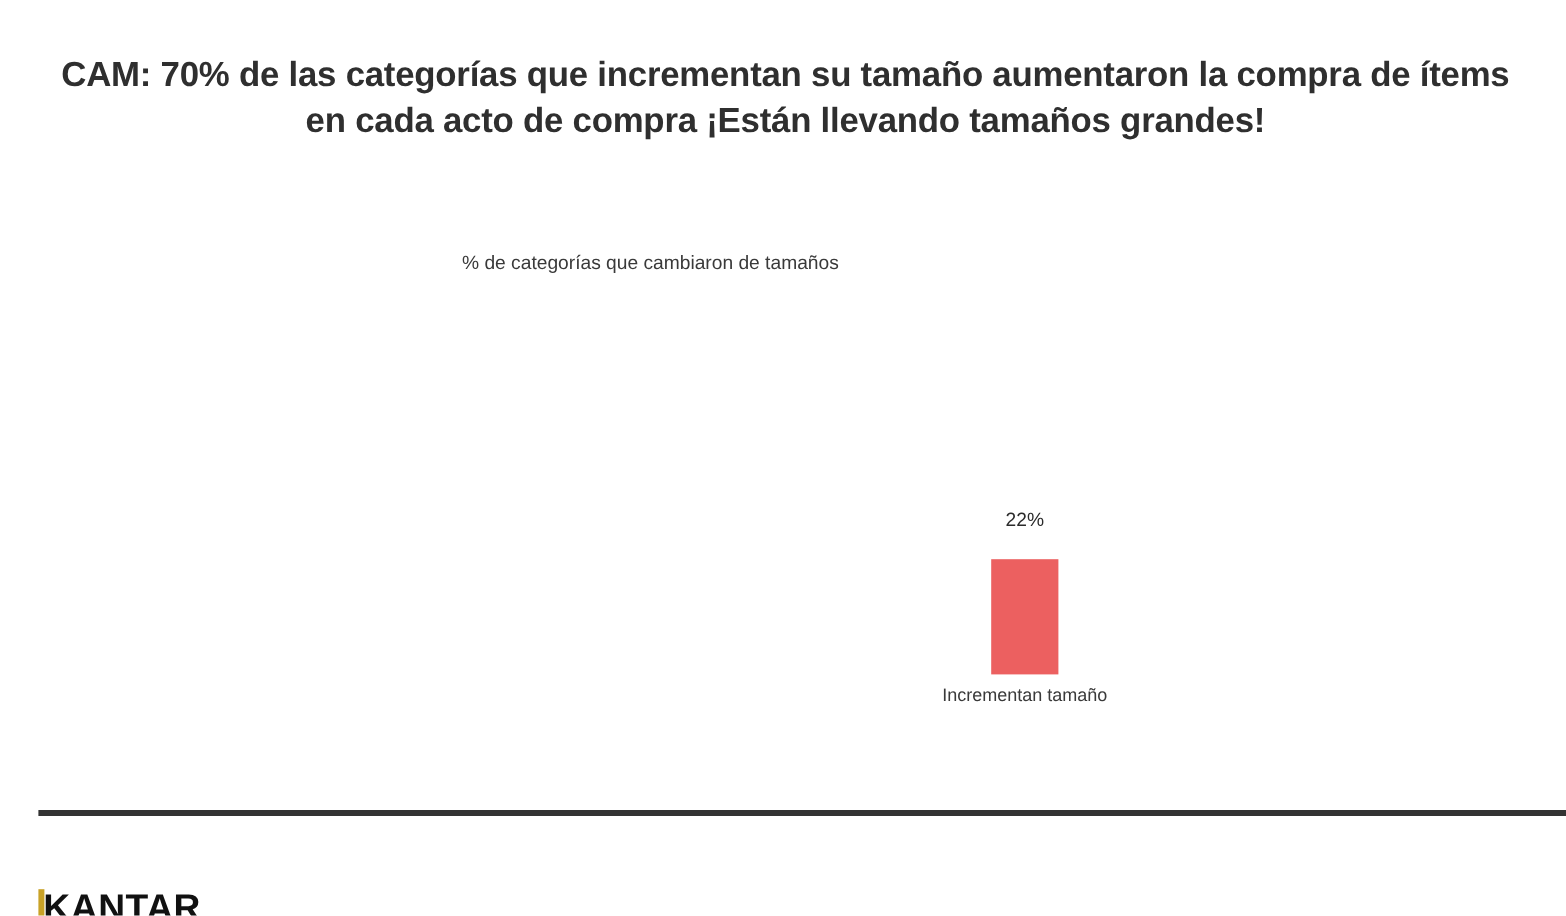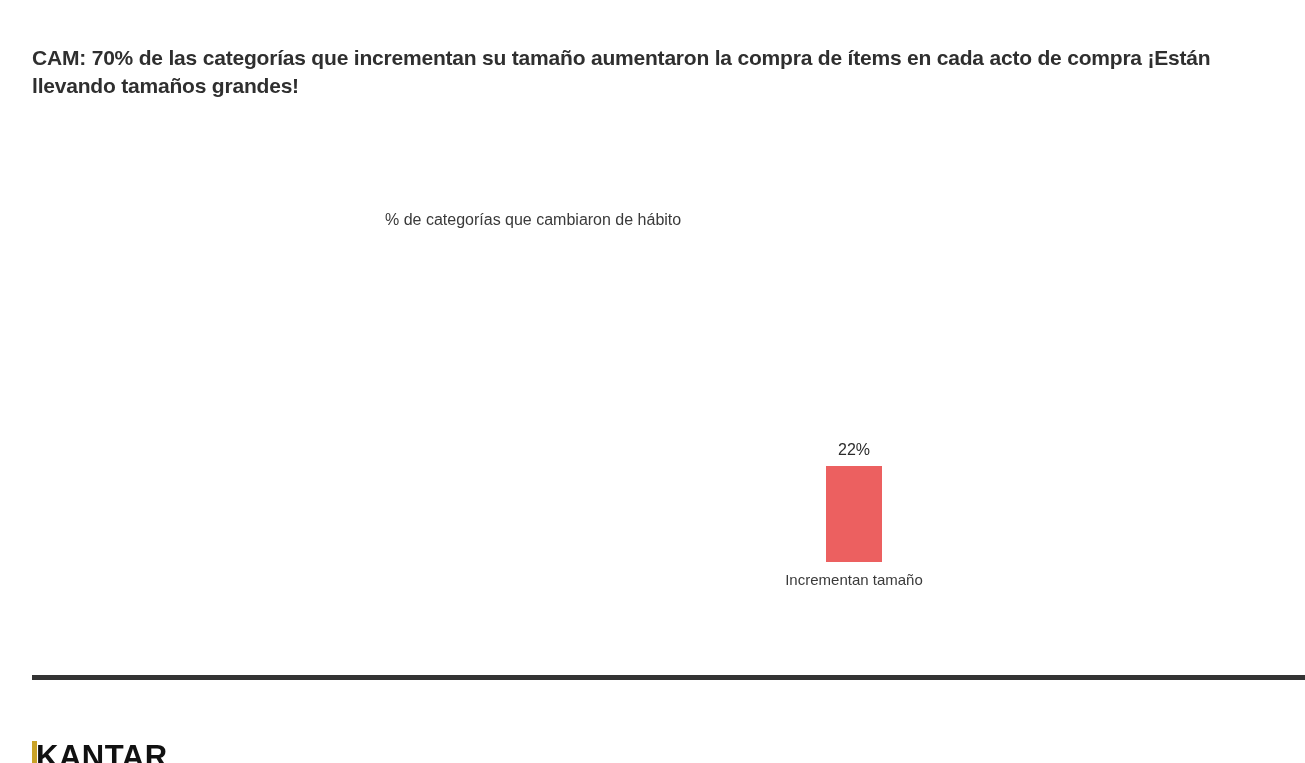--- a/index.html
+++ b/index.html
@@ -15,25 +15,26 @@
     font-family: "Liberation Sans", sans-serif;
     color: #2b2b2b;
   }
 
   
   #slide-title {
     position: absolute;
     left: 32px;
     top: 44px;
     width: 1245px;
-    font-size: 21px;
+    font-size: 29px;
     font-weight: bold;
     line-height: 1.32;
     letter-spacing: -0.2px;
     color: #2f2f2f;
+    text-align: center;
   }
 
   
   #chart-area {
     position: absolute;
     left: 0;
     top: 0;
     width: 1305px;
     height: 680px;
   }
@@ -128,28 +129,28 @@
     line-height: 1;
   }
 </style>
 </head>
 <body>
 
 <div id="slide-title">CAM: 70% de las categorías que incrementan su tamaño aumentaron la compra de ítems en cada acto de compra ¡Están llevando tamaños grandes!</div>
 
 <div id="chart-area">
 
-  <div id="chart-subtitle">% de categorías que cambiaron de hábito</div>
+  <div id="chart-subtitle">% de categorías que cambiaron de tamaños</div>
 
   <div id="plot">
 
 
 
     <div class="bar-slot slot-2">
-      <div class="bar-value" style="bottom: 104px; margin-top: 28px;">22%</div>
+      <div class="bar-value" style="bottom: 120px; margin-top: 28px;">22%</div>
       <div class="bar-rect" style="height: 96px; background: #EC6060;"></div>
       <div class="bar-cat-label">Incrementan tamaño</div>
     </div>
 
   </div>
 </div>
 
 <div id="footer-rule"></div>
 
 <div id="kantar-logo">

